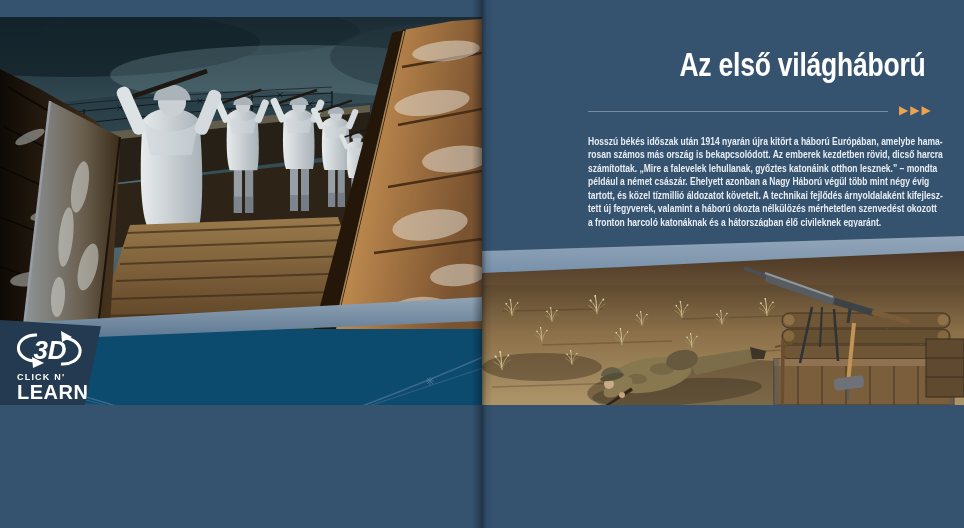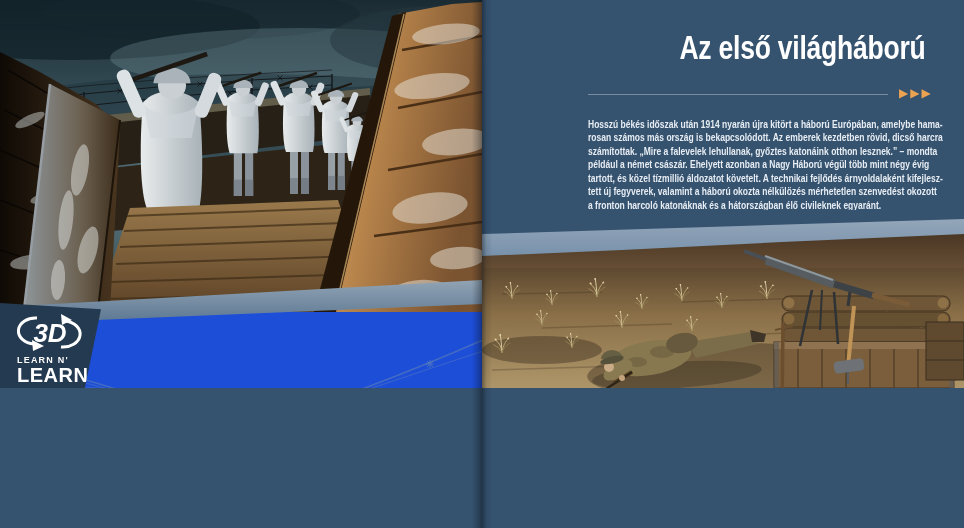--- a/index.html
+++ b/index.html
@@ -1,20 +1,20 @@
 <!DOCTYPE html>
 <html><head>
 <meta charset="utf-8">
 <style>
   html,body{margin:0;padding:0;background:#222;}
   *{box-sizing:border-box;}
   .spread{position:relative;width:964px;height:528px;overflow:hidden;
     font-family:"Liberation Sans","DejaVu Sans",sans-serif;background:#35526f;}
-  .page{position:absolute;top:0;height:388px;width:482px;overflow:hidden;}
-  .page-left{left:0;background:#1d4ed8;}
+  .page{position:absolute;top:17px;height:388px;width:482px;overflow:hidden;}
+  .page-left{left:0;background:#0c4a6e;}
   .page-right{left:482px;background:#35526f;}
 
   svg.scene{position:absolute;left:0;display:block;}
   .trench-svg{top:0;z-index:2;}
   .band-left{position:absolute;left:0;top:276px;width:482px;height:50px;z-index:3;
     clip-path:polygon(0 62%,100% 8%,100% 56%,0 96%);
     background:linear-gradient(to bottom,#97a8b8 0%,#7a90a5 45%,#587490 100%);}
   .wire-decor{top:316px;z-index:1;}
 
   .badge{position:absolute;left:0;top:302px;width:101px;height:91px;z-index:5;
@@ -223,21 +223,21 @@
     <div class="badge">
       <svg class="logo3d" width="66" height="44" viewBox="0 0 66 44">
         <g fill="none" stroke="#ffffff" stroke-width="3">
           <path d="M20,8 a17,13 0 0 0 -3,26"></path>
           <path d="M44,37 a17,13 0 0 0 4,-26"></path>
         </g>
         <polygon points="15,30 27,36 16,41" fill="#ffffff"></polygon>
         <polygon points="44,4 55,10 45,15" fill="#ffffff"></polygon>
         <text x="33" y="32" text-anchor="middle" font-size="26" font-weight="bold" font-style="italic" font-family="Liberation Sans, DejaVu Sans, sans-serif" fill="#ffffff">3D</text>
       </svg>
-      <div class="logo-sub1">LEARN N'</div>
+      <div class="logo-sub1">CLICK N'</div>
       <div class="logo-sub2">LEARN</div>
     </div>
 
     <div class="qr">
       <svg width="34" height="34" viewBox="0 0 29 29">
         <rect width="29" height="29" fill="#fdfdfd"></rect>
         <g fill="#161616">
           <rect x="0" y="0" width="7" height="7"></rect>
             <rect x="22" y="0" width="7" height="7"></rect>
             <rect x="0" y="22" width="7" height="7"></rect>

